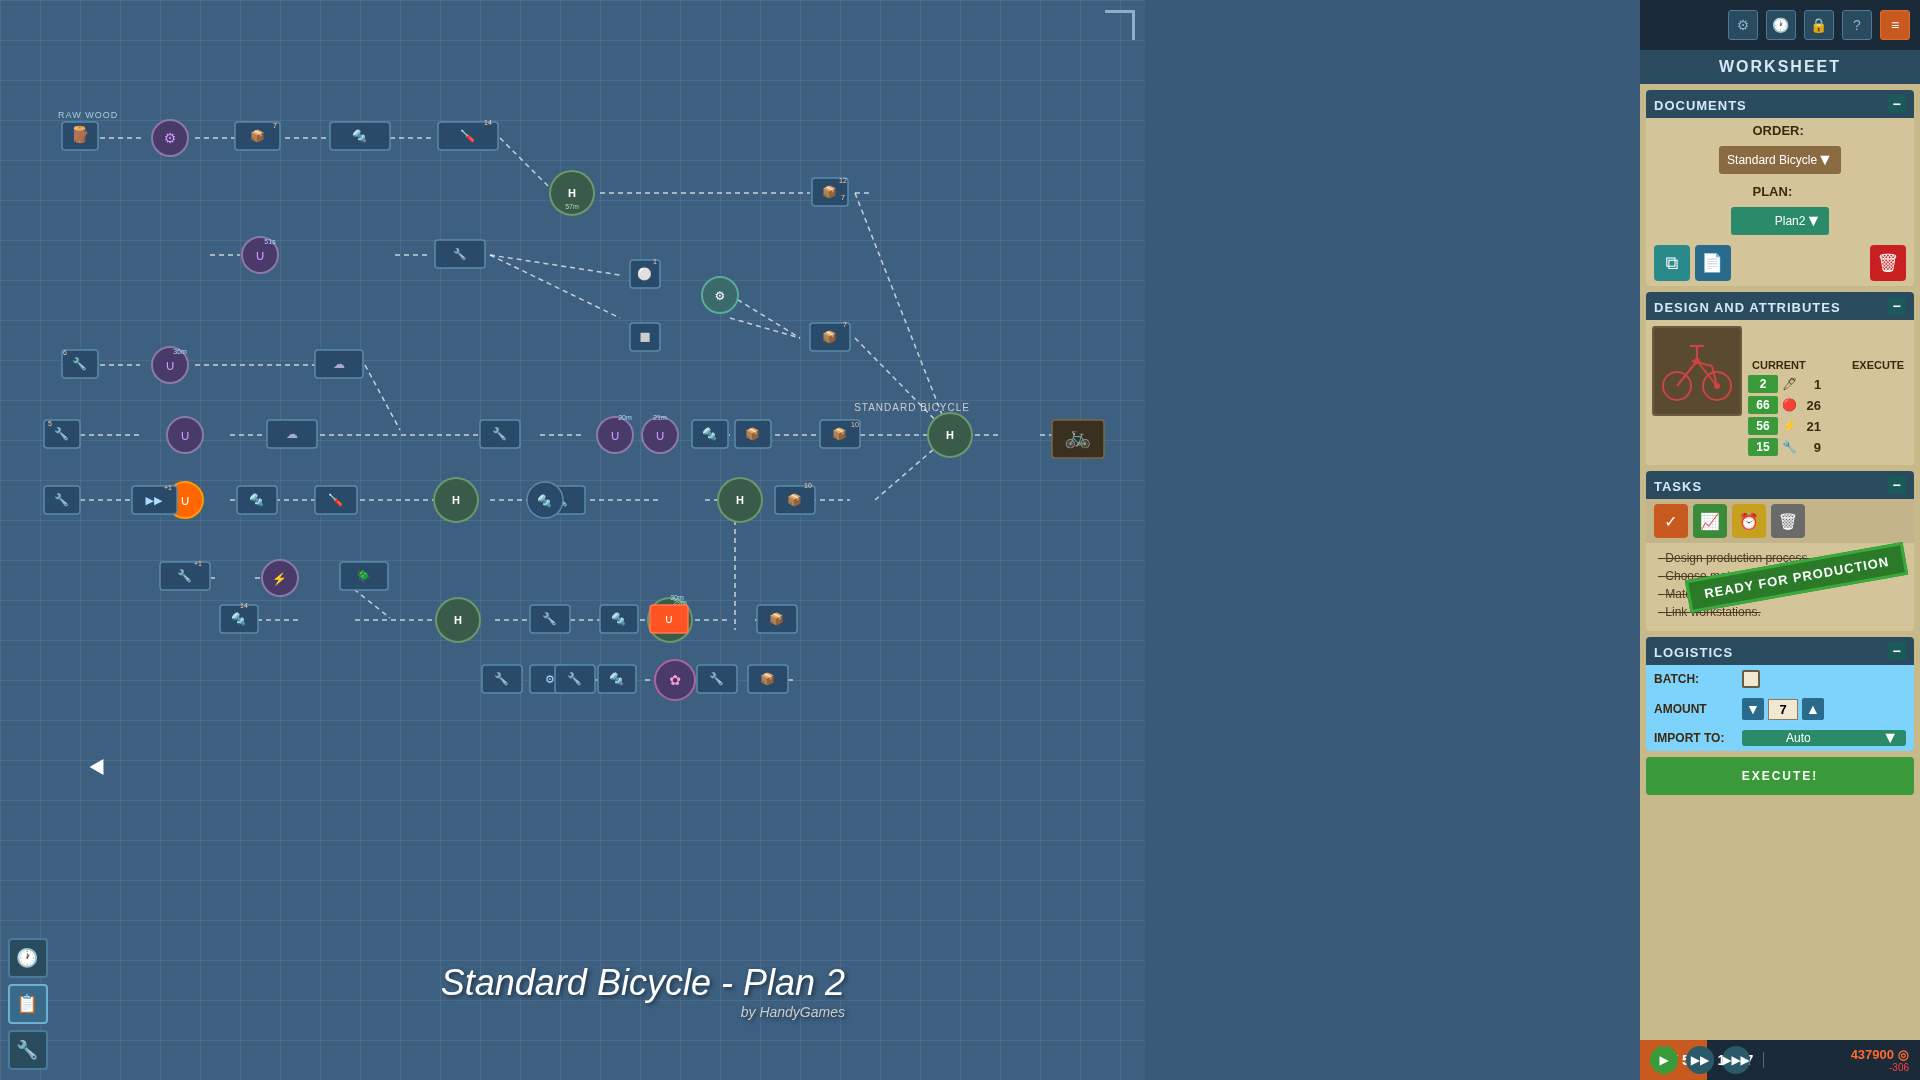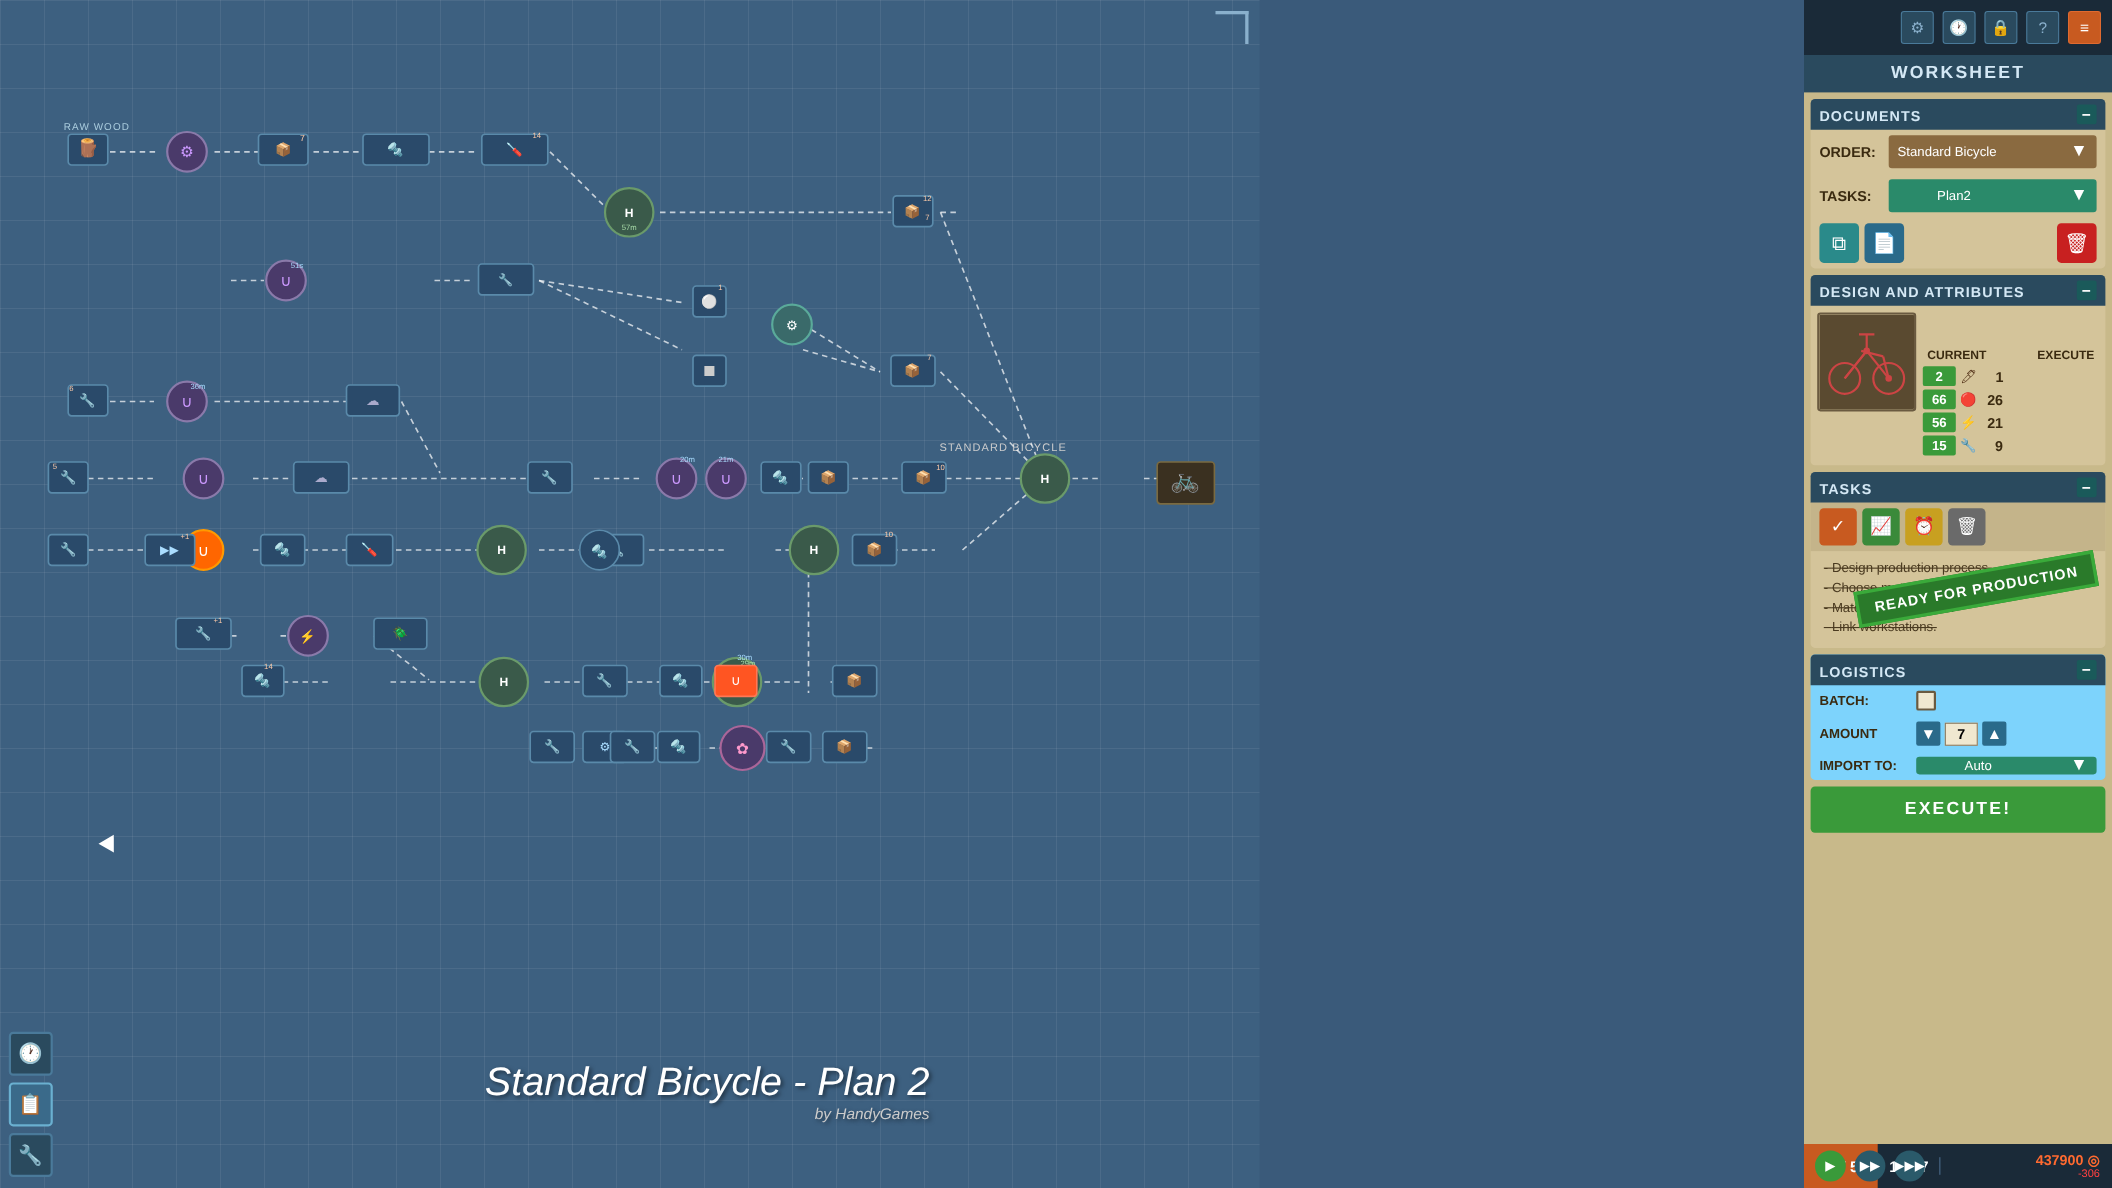--- a/index.html
+++ b/index.html
@@ -202,20 +202,21 @@
       border-radius: 2px;
       font-size: 14px;
       cursor: pointer;
     }
 
     .field-row {
       display: flex;
       align-items: center;
       padding: 5px 8px;
       gap: 8px;
+      flex-direction: column;
     }
     .field-label {
       color: #3a2a10;
       font-weight: bold;
       font-size: 13px;
       width: 55px;
     }
     .field-dropdown {
       flex: 1;
       background: #8a6a40;
@@ -426,21 +427,21 @@
       text-align: center;
       padding: 2px;
       font-size: 13px;
       font-weight: bold;
     }
 
     
     .execute-btn {
       background: #3a9a3a;
       color: white;
-      font-size: 16px;
+      font-size: 12px;
       font-weight: bold;
       letter-spacing: 2px;
       text-align: center;
       padding: 12px;
       margin: 0 6px 6px 6px;
       border-radius: 4px;
       cursor: pointer;
     }
 
     
@@ -792,21 +793,21 @@
         <div class="minus-btn">−</div>
       </div>
       <div class="field-row">
         <div class="field-label">ORDER:</div>
         <div class="field-dropdown">
           <span>Standard Bicycle</span>
           <span class="arrow">▼</span>
         </div>
       </div>
       <div class="field-row">
-        <div class="field-label">TASKS:</div>
+        <div class="field-label">PLAN:</div>
         <div class="field-dropdown teal">
           <span>Plan2</span>
           <span class="arrow">▼</span>
         </div>
       </div>
       <div class="doc-actions">
         <div class="doc-btn teal">⧉</div>
         <div class="doc-btn teal2">📄</div>
         <div style="flex:1"></div>
         <div class="doc-btn red">🗑</div>

